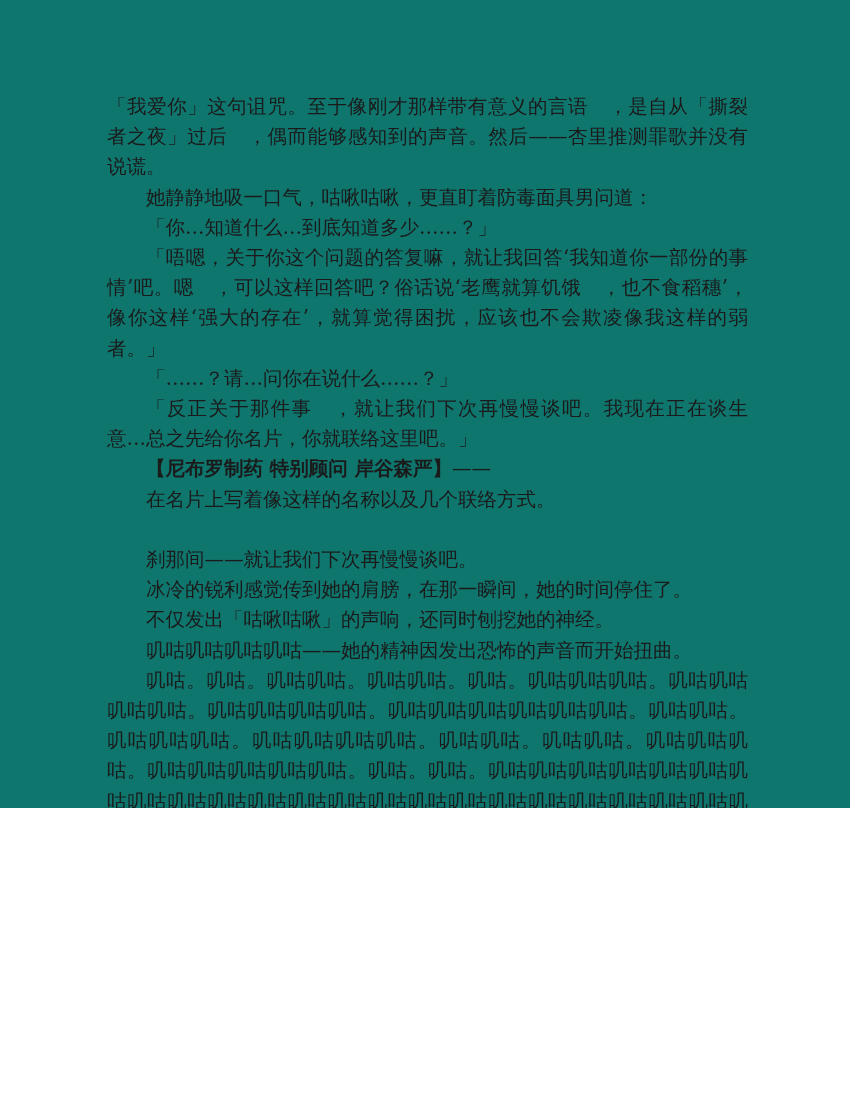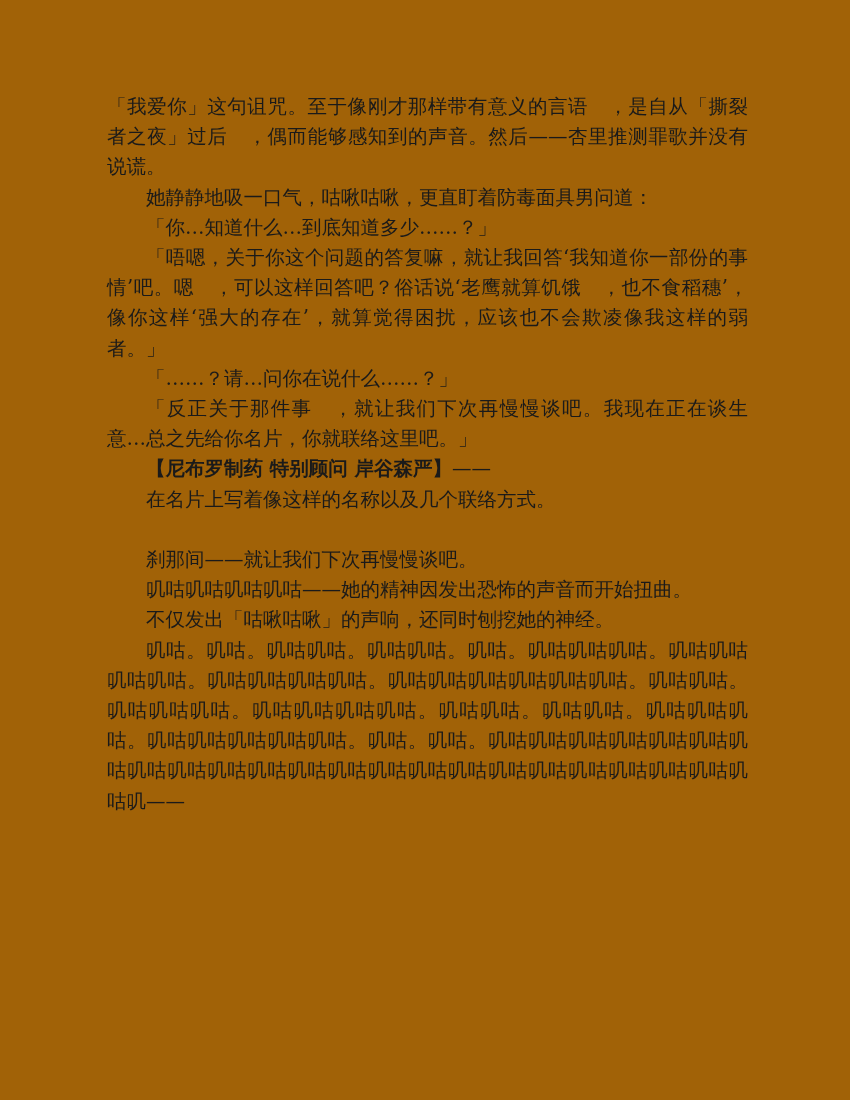--- a/index.html
+++ b/index.html
@@ -6,22 +6,22 @@
     margin: 0;
     padding: 0;
     background: #ffffff;
   }
   body {
     font-family: "DejaVu Serif", "Liberation Serif", serif;
   }
   .page {
     position: relative;
     width: 850px;
-    height: 1100px;
-    background: #a16207;
+    height: 808px;
+    background: #0f766e;
     overflow: hidden;
     box-sizing: border-box;
   }
   .content {
     position: absolute;
     left: 107px;
     top: 92px;
     width: 641px;
   }
   p.para {
@@ -70,22 +70,23 @@
     <p class="para indent"><span class="bracket">【尼布罗制药 特别顾问 岸谷森严】</span><span>——</span></p>
 
     <p class="para indent">在名片上写着像这样的名称以及几个联络方式。</p>
 
 
 
     <p class="spacer">&nbsp;</p>
 
     <p class="para indent">刹那间——就让我们下次再慢慢谈吧。</p>
 
+    <p class="para indent">冰冷的锐利感觉传到她的肩膀，在那一瞬间，她的时间停住了。</p>
 
 
+    <p class="para indent">不仅发出「咕啾咕啾」的声响，还同时刨挖她的神经。</p>
+
     <p class="para indent">叽咕叽咕叽咕叽咕——她的精神因发出恐怖的声音而开始扭曲。</p>
-
-    <p class="para indent">不仅发出「咕啾咕啾」的声响，还同时刨挖她的神经。</p>
 
     <p class="para indent">叽咕。叽咕。叽咕叽咕。叽咕叽咕。叽咕。叽咕叽咕叽咕。叽咕叽咕叽咕叽咕。叽咕叽咕叽咕叽咕。叽咕叽咕叽咕叽咕叽咕叽咕。叽咕叽咕。叽咕叽咕叽咕。叽咕叽咕叽咕叽咕。叽咕叽咕。叽咕叽咕。叽咕叽咕叽咕。叽咕叽咕叽咕叽咕叽咕。叽咕。叽咕。叽咕叽咕叽咕叽咕叽咕叽咕叽咕叽咕叽咕叽咕叽咕叽咕叽咕叽咕叽咕叽咕叽咕叽咕叽咕叽咕叽咕叽咕叽咕叽——</p>
 
   </div>
 </div>
 
 </body></html>

